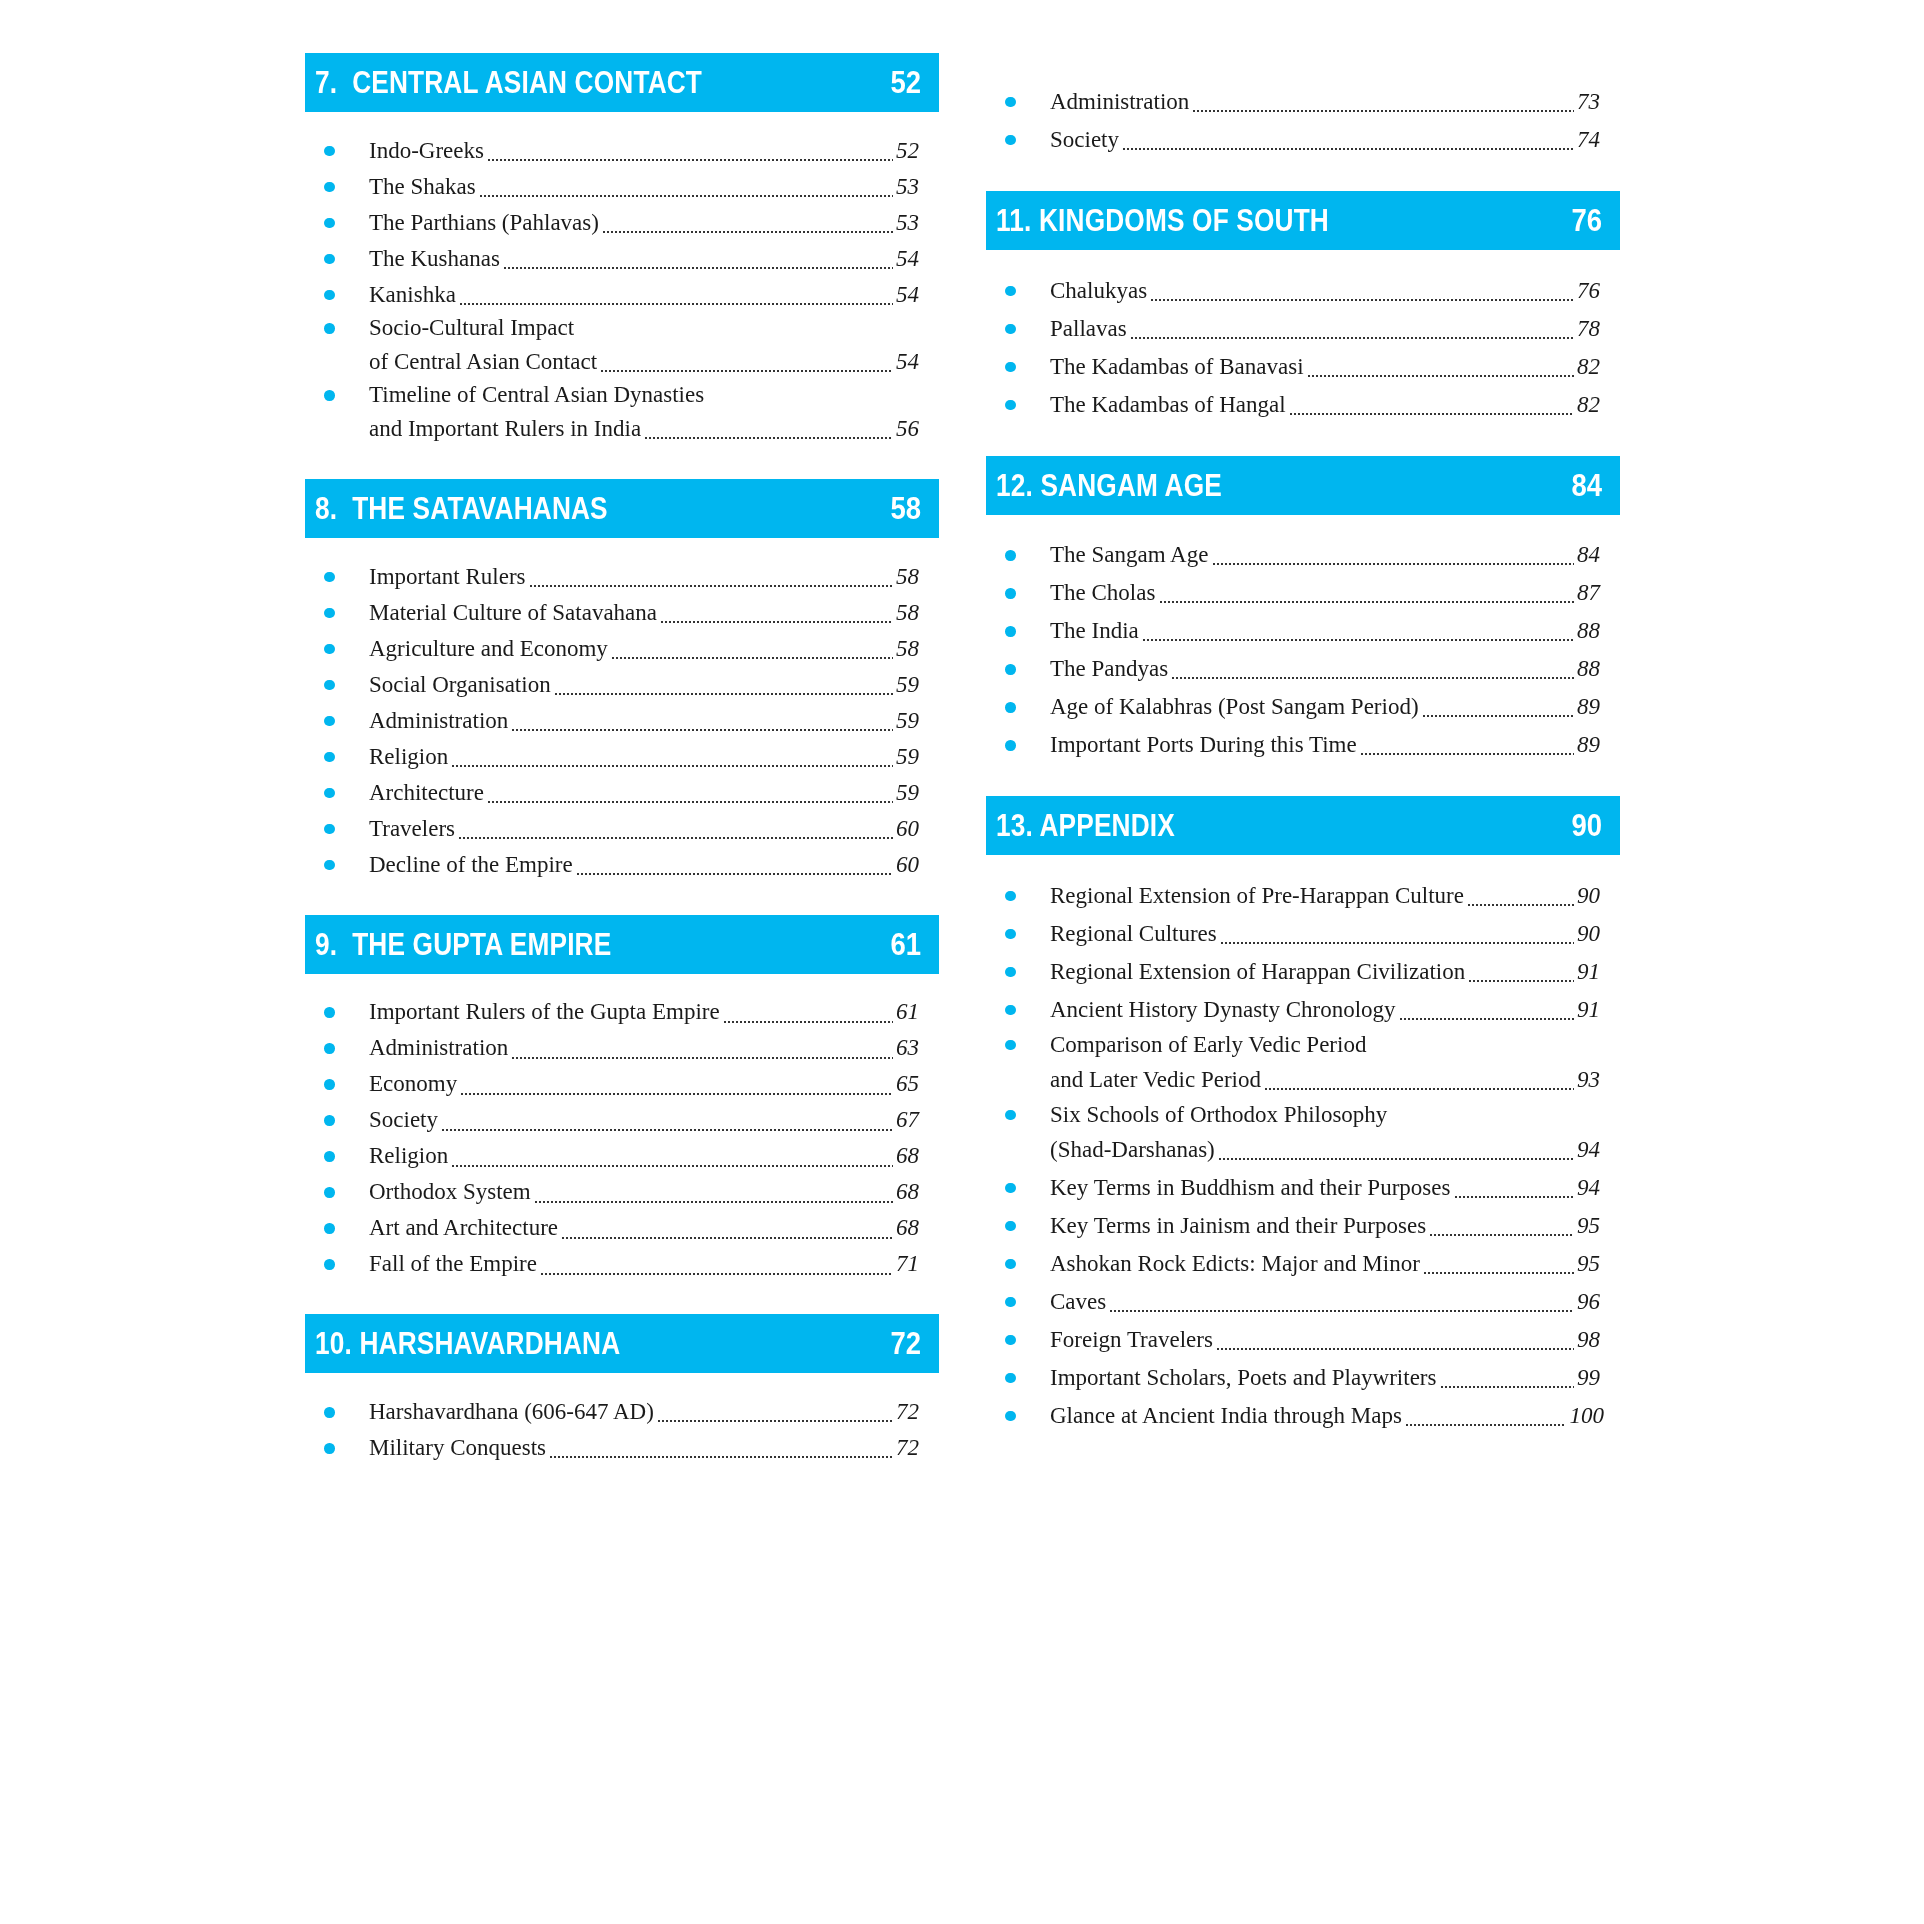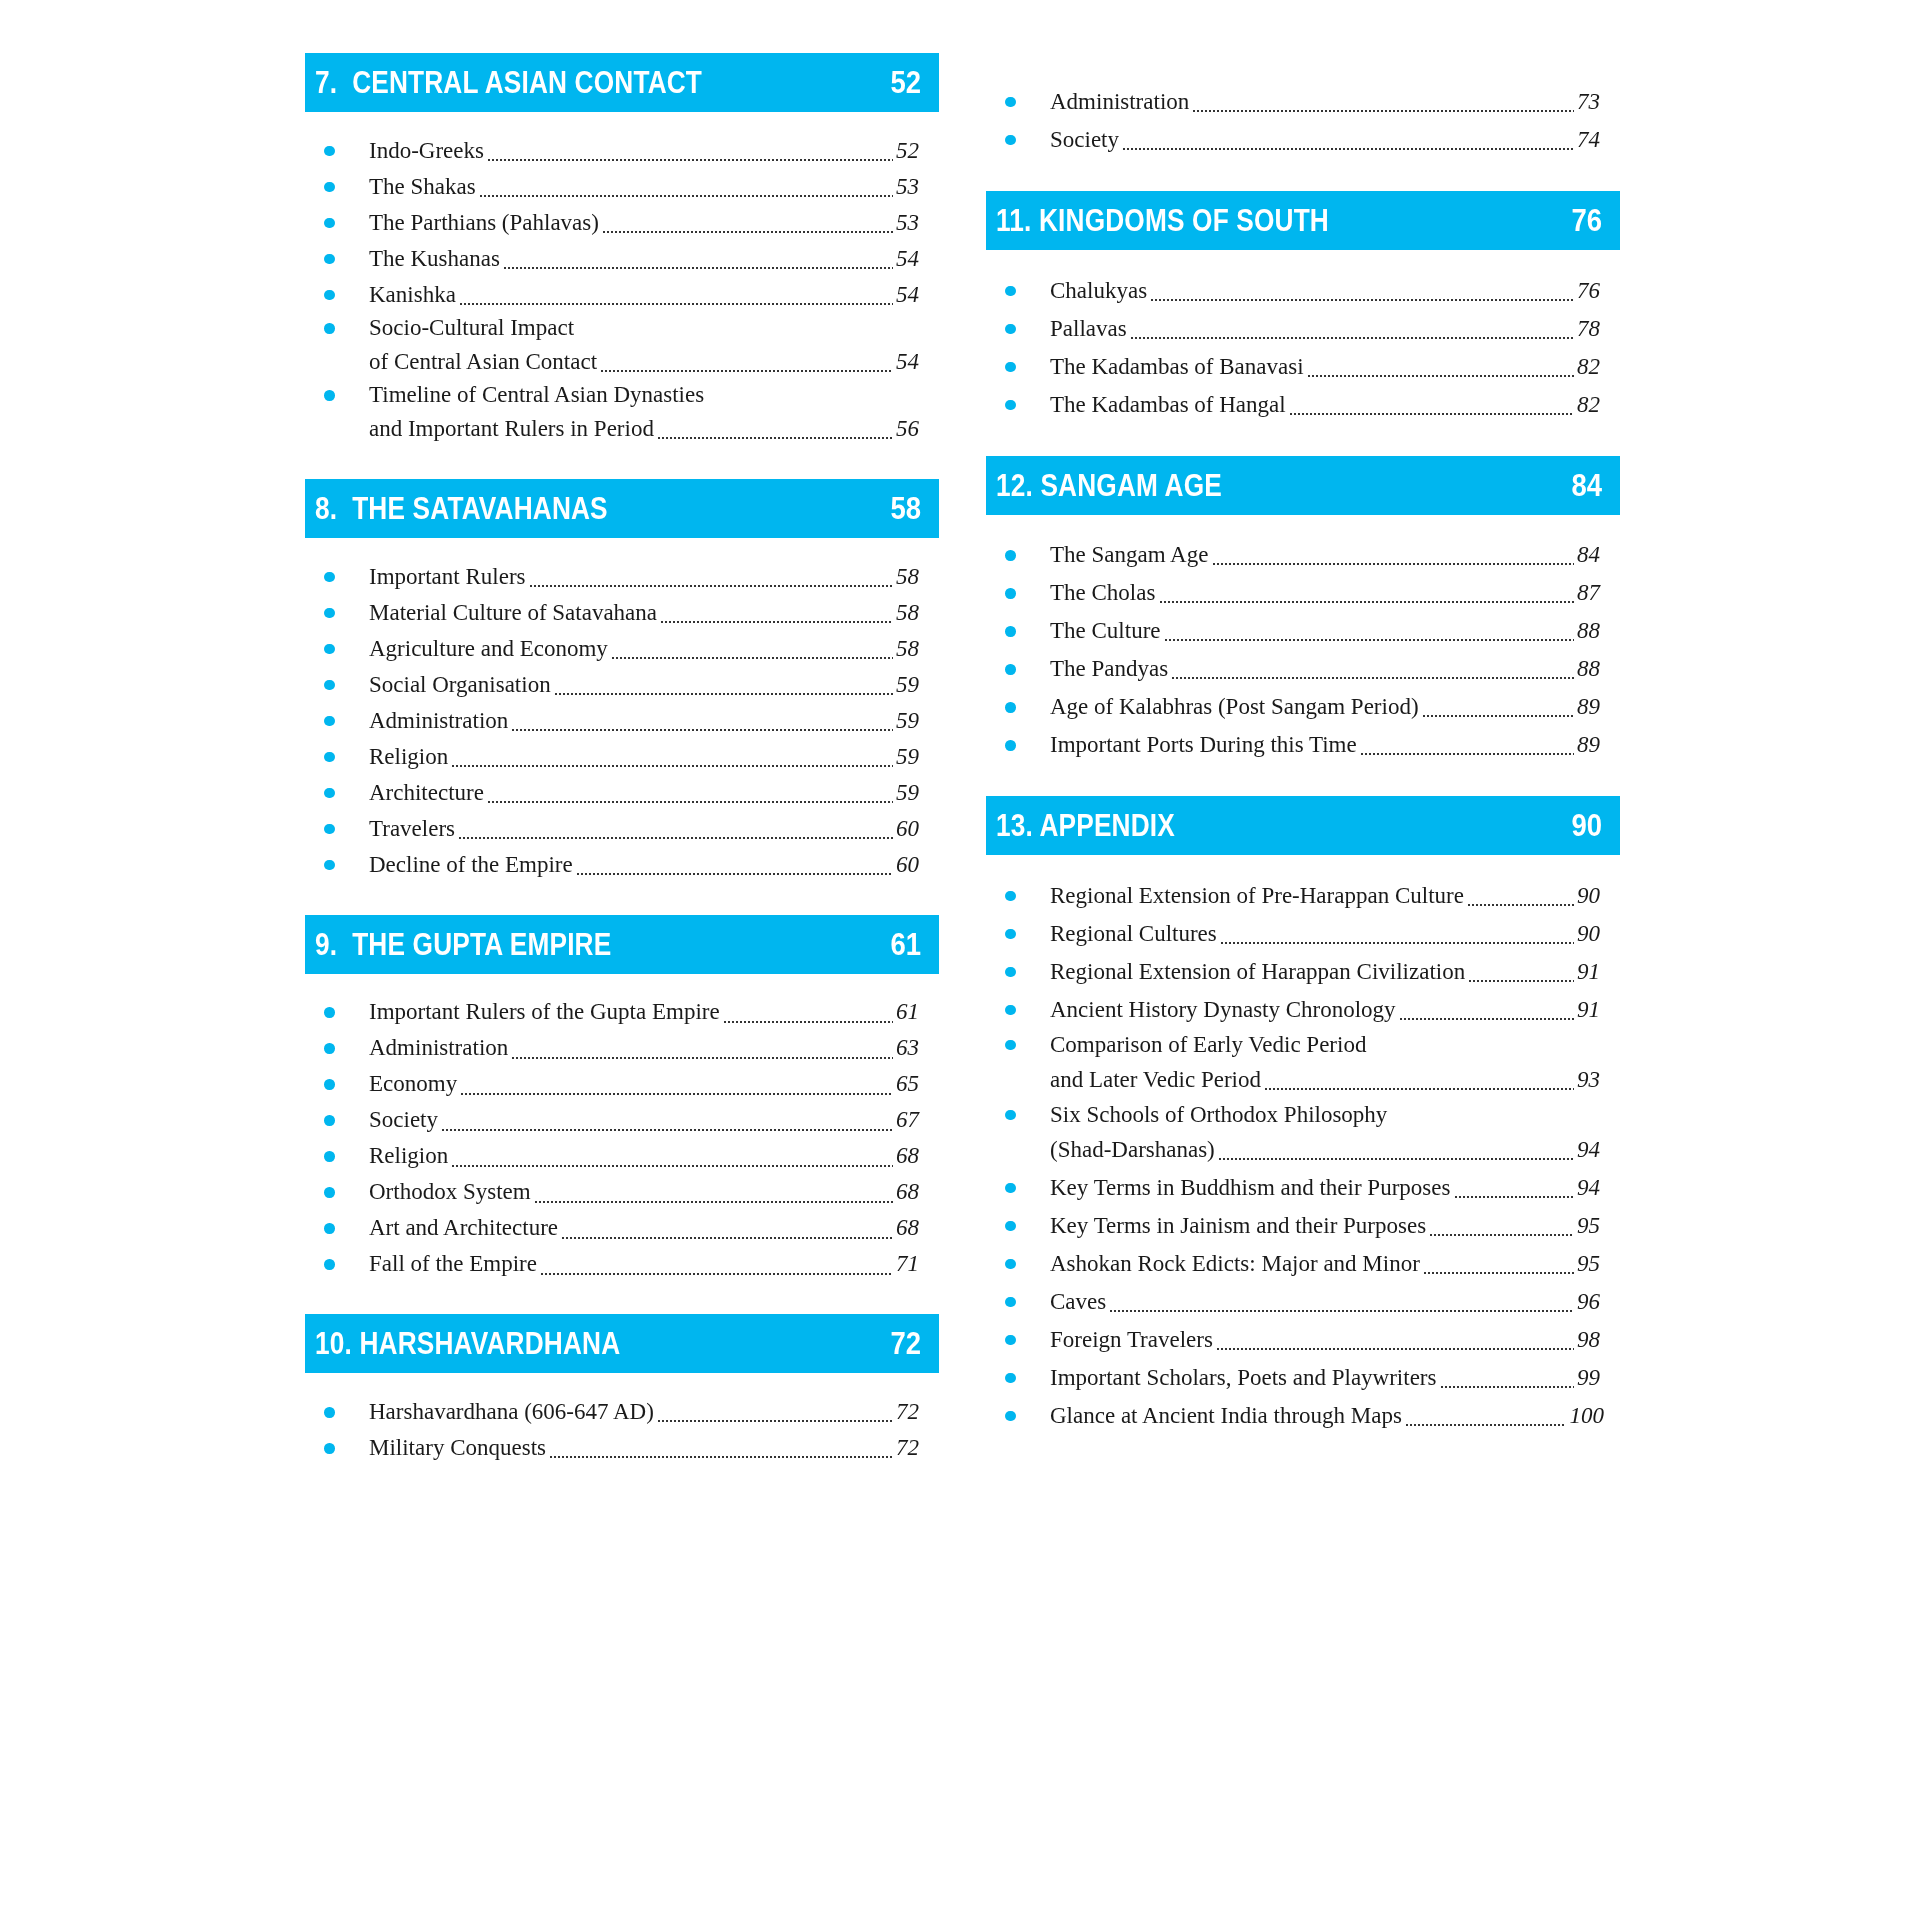--- a/index.html
+++ b/index.html
@@ -93,21 +93,21 @@
           <span class="leader"></span>
           <span class="page">54</span>
         </div>
       </li>
       <li class="item">
         <span class="bullet" style="top: 10.4px;"></span>
         <div class="line first">
           <span class="label">Timeline of Central Asian Dynasties</span>
         </div>
         <div class="line row">
-          <span class="label">and Important Rulers in Period</span>
+          <span class="label">and Important Rulers in India</span>
           <span class="leader"></span>
           <span class="page">56</span>
         </div>
       </li>
     </ul>
     <div class="gap-after"></div>
     <div class="chap-head">
       <span class="chap-title">8.  THE SATAVAHANAS</span>
       <span class="chap-page">58</span>
     </div>
@@ -361,21 +361,21 @@
         <span class="bullet" style="top: 14px;"></span>
         <div class="line row">
           <span class="label">The Cholas</span>
           <span class="leader"></span>
           <span class="page">87</span>
         </div>
       </li>
       <li class="item">
         <span class="bullet" style="top: 14px;"></span>
         <div class="line row">
-          <span class="label">The Culture</span>
+          <span class="label">The India</span>
           <span class="leader"></span>
           <span class="page">88</span>
         </div>
       </li>
       <li class="item">
         <span class="bullet" style="top: 14px;"></span>
         <div class="line row">
           <span class="label">The Pandyas</span>
           <span class="leader"></span>
           <span class="page">88</span>

